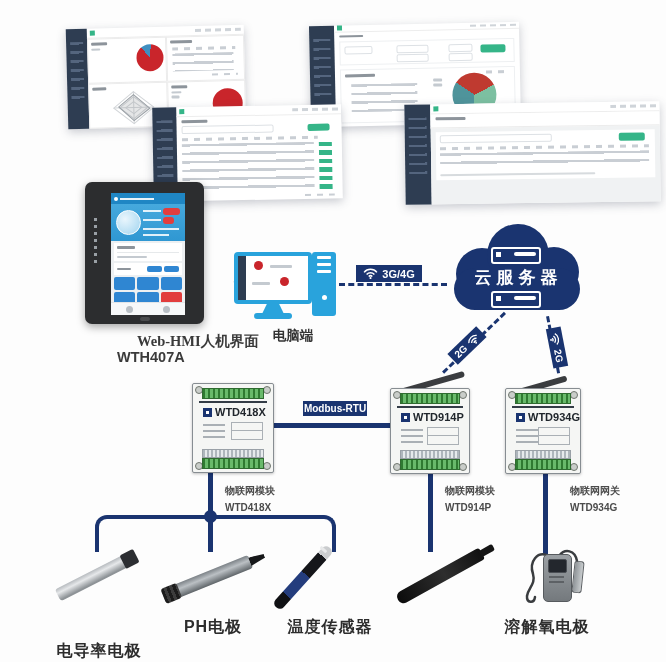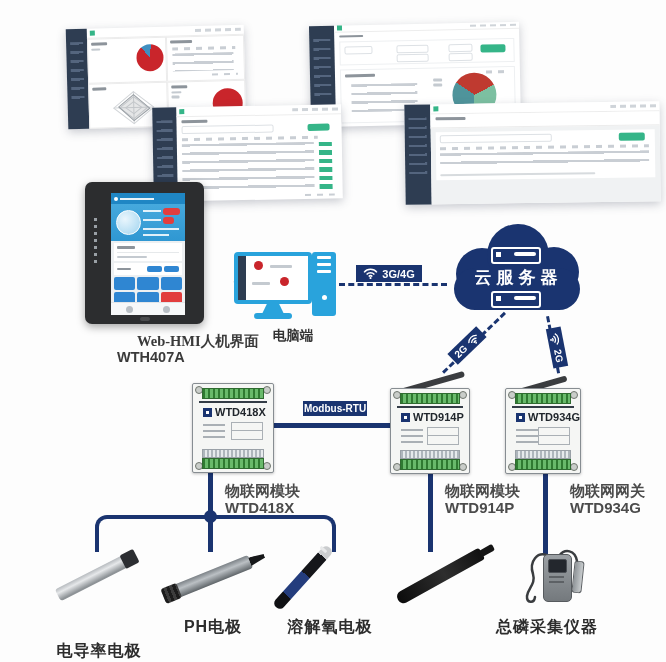--- a/index.html
+++ b/index.html
@@ -98,21 +98,21 @@
   .mod .detail{position:absolute;left:10px;top:40px;width:22px;height:14px;
        background:repeating-linear-gradient(180deg,#aab0b5 0 2px,transparent 2px 6px);}
   .mod .spec{position:absolute;right:10px;top:38px;width:30px;height:16px;border:1px solid #aab0b5;}
   .mod .spec::after{content:"";position:absolute;left:0;right:0;top:7px;height:1px;background:#aab0b5;}
   .mod .pins{position:absolute;left:9px;right:9px;bottom:14px;height:7px;border:1px solid #9aa1a7;
        background:repeating-linear-gradient(90deg,#aeb6bc 0 2px,#e6eaec 2px 4px);}
   .mod .gstrip.bot{bottom:3px;}
   .ant{position:absolute;height:6px;background:#3b3d40;border-radius:3px;transform-origin:0 50%;z-index:1;}
 
   
-  .cap{position:absolute;font-weight:bold;color:#4b4b4b;font-size:15px;line-height:16.5px;white-space:nowrap;}
+  .cap{position:absolute;font-weight:bold;color:#4b4b4b;font-size:10px;line-height:16.5px;white-space:nowrap;}
   .slabel{position:absolute;top:617px;transform:translateX(-50%);font-weight:bold;font-size:16px;
           color:#2d2d2d;letter-spacing:1px;white-space:nowrap;}
   .hmicap{position:absolute;font-weight:bold;font-size:14.5px;color:#3a3a3a;white-space:nowrap;}
   .ortext{position:absolute;left:234px;top:262px;font-size:21px;font-weight:bold;color:#4e4e4e;}
   .pccap{position:absolute;left:293px;top:327px;transform:translateX(-50%);font-size:13.5px;
          font-weight:bold;color:#323232;}
 
   
   .rod{position:absolute;}
   .rod-cond{left:53px;top:569px;width:88px;height:13px;transform:rotate(-27deg);border-radius:3px;
@@ -469,16 +469,16 @@
     </svg>
     <div class="tpbody">
       <div class="tpscr"></div>
       <div class="tpkey"></div>
     </div>
     <div class="tprobe"></div>
   </div>
 
   <div class="slabel" style="left:99px;margin-top:24px;">电导率电极</div>
   <div class="slabel" style="left:213px;">PH电极</div>
-  <div class="slabel" style="left:330px;">溶解氧电极</div>
-  <div class="slabel" style="left:547px;">总磷采集仪器</div>
+  <div class="slabel" style="left:330px;">温度传感器</div>
+  <div class="slabel" style="left:547px;">溶解氧电极</div>
 
 </div>
 
 </body></html>

